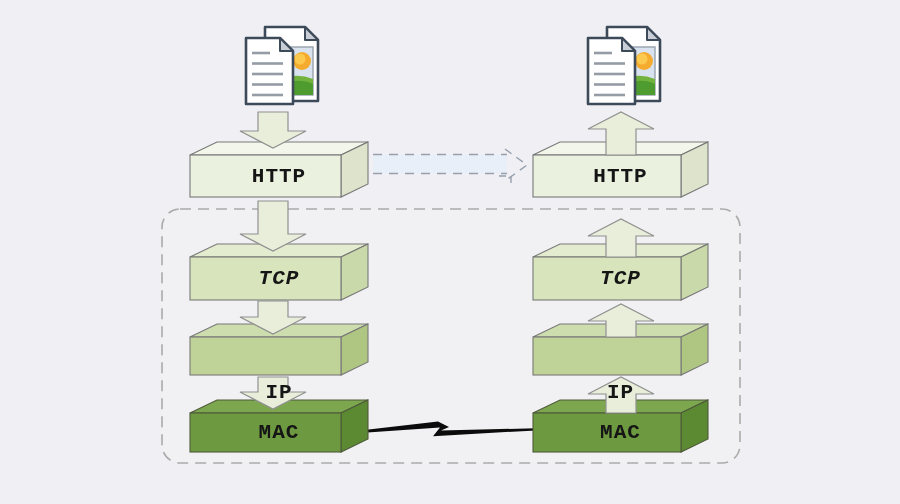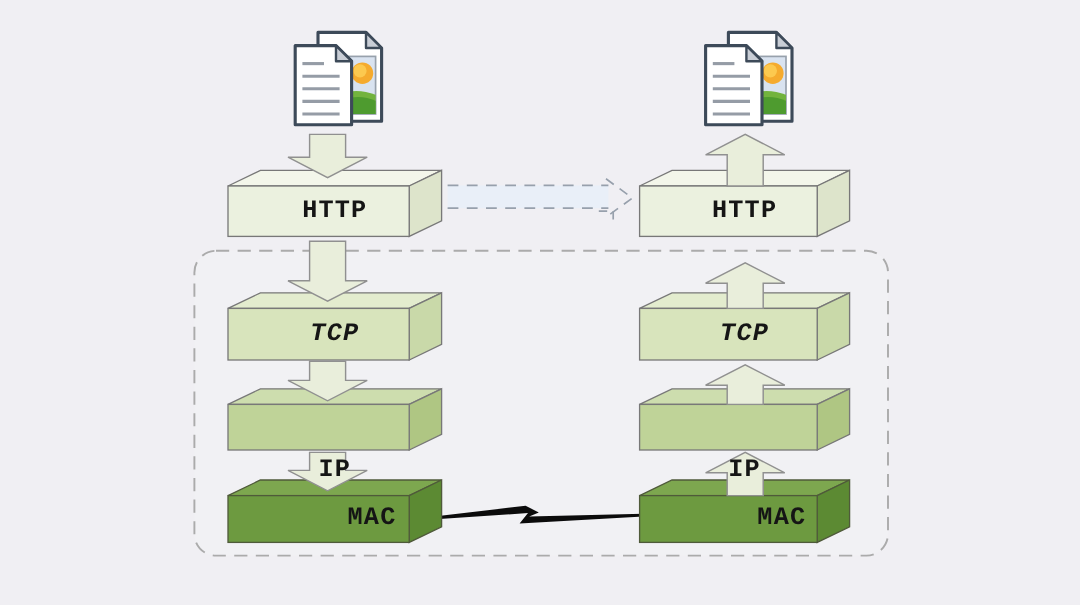--- a/index.html
+++ b/index.html
@@ -18,21 +18,21 @@
     font-size:21px;font-weight:700;
     color:#151515;
     letter-spacing:1px;
     pointer-events:none;
   }
   .col-left{left:190px;width:178px;}
   .col-right{left:533px;width:175px;}
   .row-http{top:163px;}
   .row-tcp{top:265px;font-style:italic;}
   .row-ip{top:343px;margin-top:36px;}
-  .row-mac{top:419px;padding-left:31px;}
+  .row-mac{top:419px;}
 </style>
 </head>
 <body>
 
 <div class="canvas">
 
   <svg width="900" height="504" viewBox="0 0 900 504">
 
     <rect x="162" y="209" width="578" height="254" rx="18" ry="18" fill="#f1f1f4" stroke="#ababab" stroke-width="1.6" stroke-dasharray="11 7"></rect>
 

